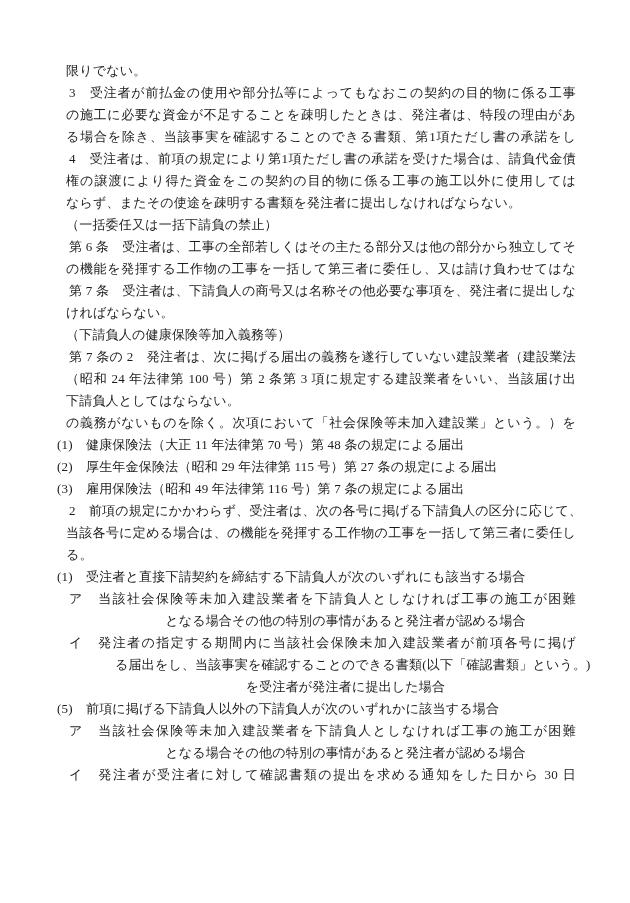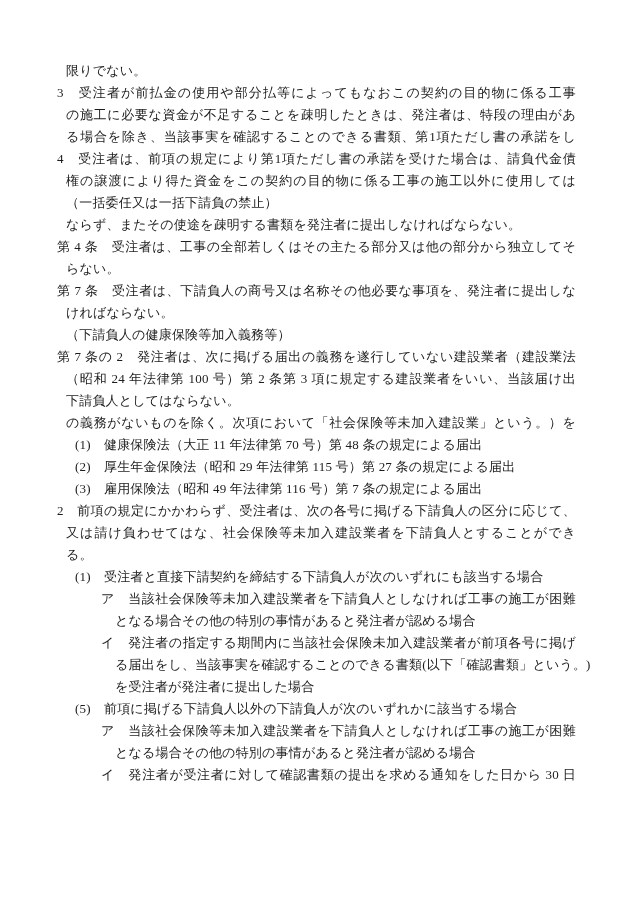--- a/index.html
+++ b/index.html
@@ -22,58 +22,58 @@
   }
   .line {
     height: 22px;
     line-height: 22px;
     font-size: 13px;
     color: #1c1c1c;
     white-space: nowrap;
     letter-spacing: 0.2px;
   }
   
-  .i-art     { margin-left: 0; }
+  .i-art     { margin-left: 12px; }
   .i-cont    { margin-left: 9px; }
-  .i-item    { margin-left: 18px; }
-  .i-sub     { margin-left: 44px; }
-  .i-subcont { margin-left: 58px; }
+  .i-item    { }
+  .i-sub     { margin-left: 12px; }
+  .i-subcont { margin-left: 58px; text-align: center; }
   
   .j {
     text-align: justify;
     text-align-last: justify;
   }
 </style>
 </head>
 <body>
 
 <div class="page" style="background: rgb(255, 255, 255);">
   <div class="text-block">
       <div class="line i-cont">限りでない。</div>
       <div class="line i-art j">3　受注者が前払金の使用や部分払等によってもなおこの契約の目的物に係る工事</div>
       <div class="line i-cont j">の施工に必要な資金が不足することを疎明したときは、発注者は、特段の理由があ</div>
       <div class="line i-cont j">る場合を除き、当該事実を確認することのできる書類、第1項ただし書の承諾をし</div>
       <div class="line i-art j">4　受注者は、前項の規定により第1項ただし書の承諾を受けた場合は、請負代金債</div>
       <div class="line i-cont j">権の譲渡により得た資金をこの契約の目的物に係る工事の施工以外に使用しては</div>
+      <div class="line i-cont">ならず、またその使途を疎明する書類を発注者に提出しなければならない。</div>
       <div class="line i-cont">（一括委任又は一括下請負の禁止）</div>
-      <div class="line i-cont">ならず、またその使途を疎明する書類を発注者に提出しなければならない。</div>
-      <div class="line i-art j">第 4 条　受注者は、工事の全部若しくはその主たる部分又は他の部分から独立してそ</div>
-      <div class="line i-cont">らない。</div>
+      <div class="line i-art j">第 6 条　受注者は、工事の全部若しくはその主たる部分又は他の部分から独立してそ</div>
+      <div class="line i-cont j">の機能を発揮する工作物の工事を一括して第三者に委任し、又は請け負わせてはな</div>
       <div class="line i-art j">第 7 条　受注者は、下請負人の商号又は名称その他必要な事項を、発注者に提出しな</div>
       <div class="line i-cont">ければならない。</div>
       <div class="line i-cont">（下請負人の健康保険等加入義務等）</div>
       <div class="line i-art j">第 7 条の 2　発注者は、次に掲げる届出の義務を遂行していない建設業者（建設業法</div>
       <div class="line i-cont j">（昭和 24 年法律第 100 号）第 2 条第 3 項に規定する建設業者をいい、当該届け出</div>
       <div class="line i-cont">下請負人としてはならない。</div>
       <div class="line i-cont j">の義務がないものを除く。次項において「社会保険等未加入建設業」という。）を</div>
       <div class="line i-item">(1)　健康保険法（大正 11 年法律第 70 号）第 48 条の規定による届出</div>
       <div class="line i-item">(2)　厚生年金保険法（昭和 29 年法律第 115 号）第 27 条の規定による届出</div>
       <div class="line i-item">(3)　雇用保険法（昭和 49 年法律第 116 号）第 7 条の規定による届出</div>
       <div class="line i-art j">2　前項の規定にかかわらず、受注者は、次の各号に掲げる下請負人の区分に応じて、</div>
-      <div class="line i-cont j">又は請け負わせてはな、社会保険等未加入建設業者を下請負人とすることができ</div>
+      <div class="line i-cont j">当該各号に定める場合は、の機能を発揮する工作物の工事を一括して第三者に委任し</div>
       <div class="line i-cont">る。</div>
       <div class="line i-item">(1)　受注者と直接下請契約を締結する下請負人が次のいずれにも該当する場合</div>
       <div class="line i-sub j">ア　当該社会保険等未加入建設業者を下請負人としなければ工事の施工が困難</div>
       <div class="line i-subcont">となる場合その他の特別の事情があると発注者が認める場合</div>
       <div class="line i-sub j">イ　発注者の指定する期間内に当該社会保険未加入建設業者が前項各号に掲げ</div>
       <div class="line i-subcont j">る届出をし、当該事実を確認することのできる書類(以下「確認書類」という。)</div>
       <div class="line i-subcont">を受注者が発注者に提出した場合</div>
       <div class="line i-item">(5)　前項に掲げる下請負人以外の下請負人が次のいずれかに該当する場合</div>
       <div class="line i-sub j">ア　当該社会保険等未加入建設業者を下請負人としなければ工事の施工が困難</div>
       <div class="line i-subcont">となる場合その他の特別の事情があると発注者が認める場合</div>

